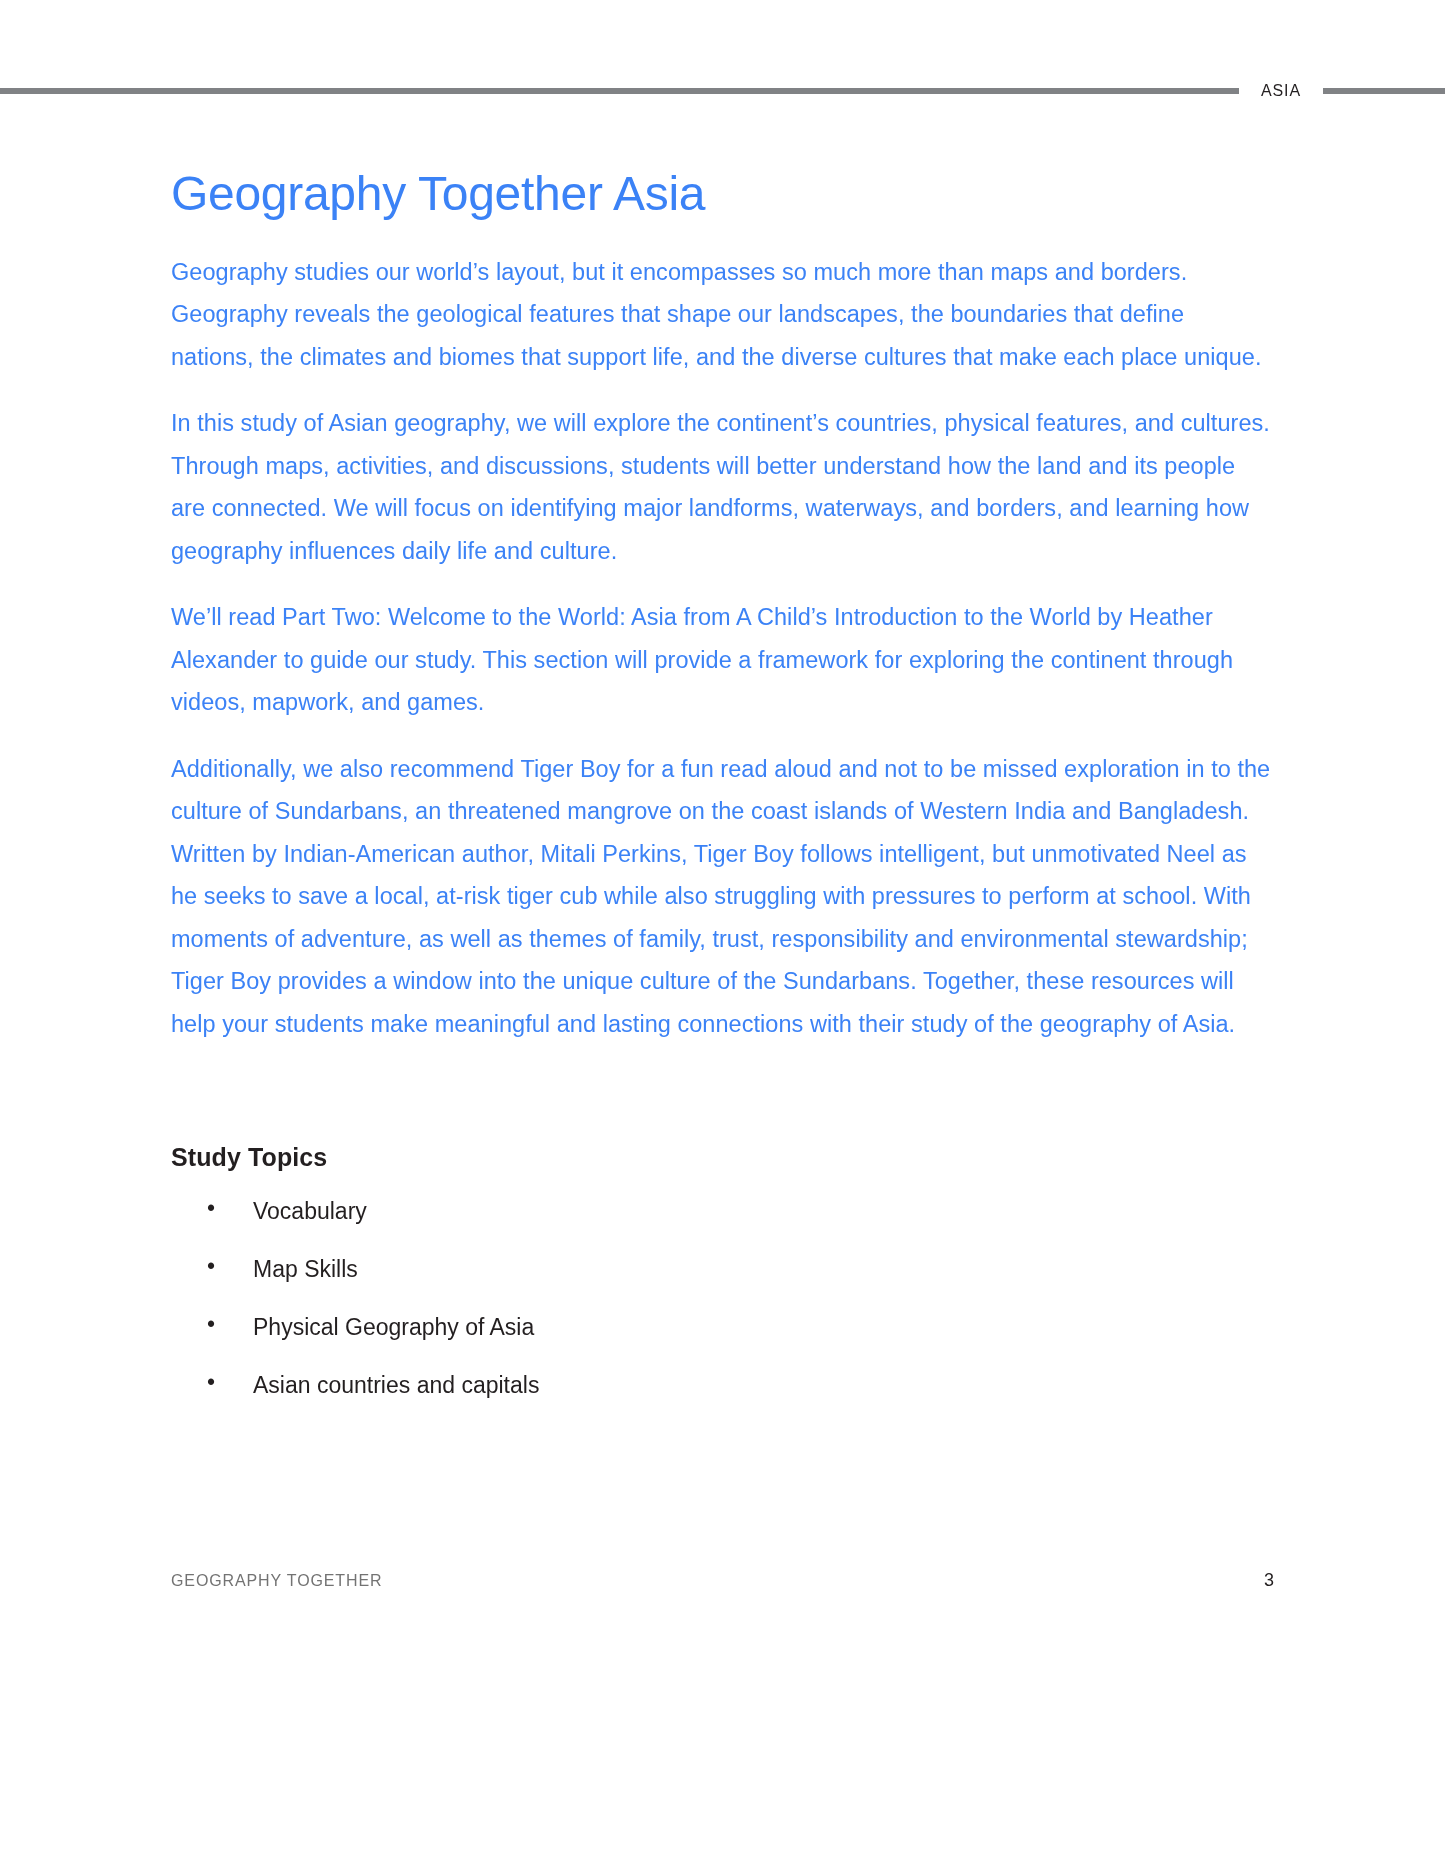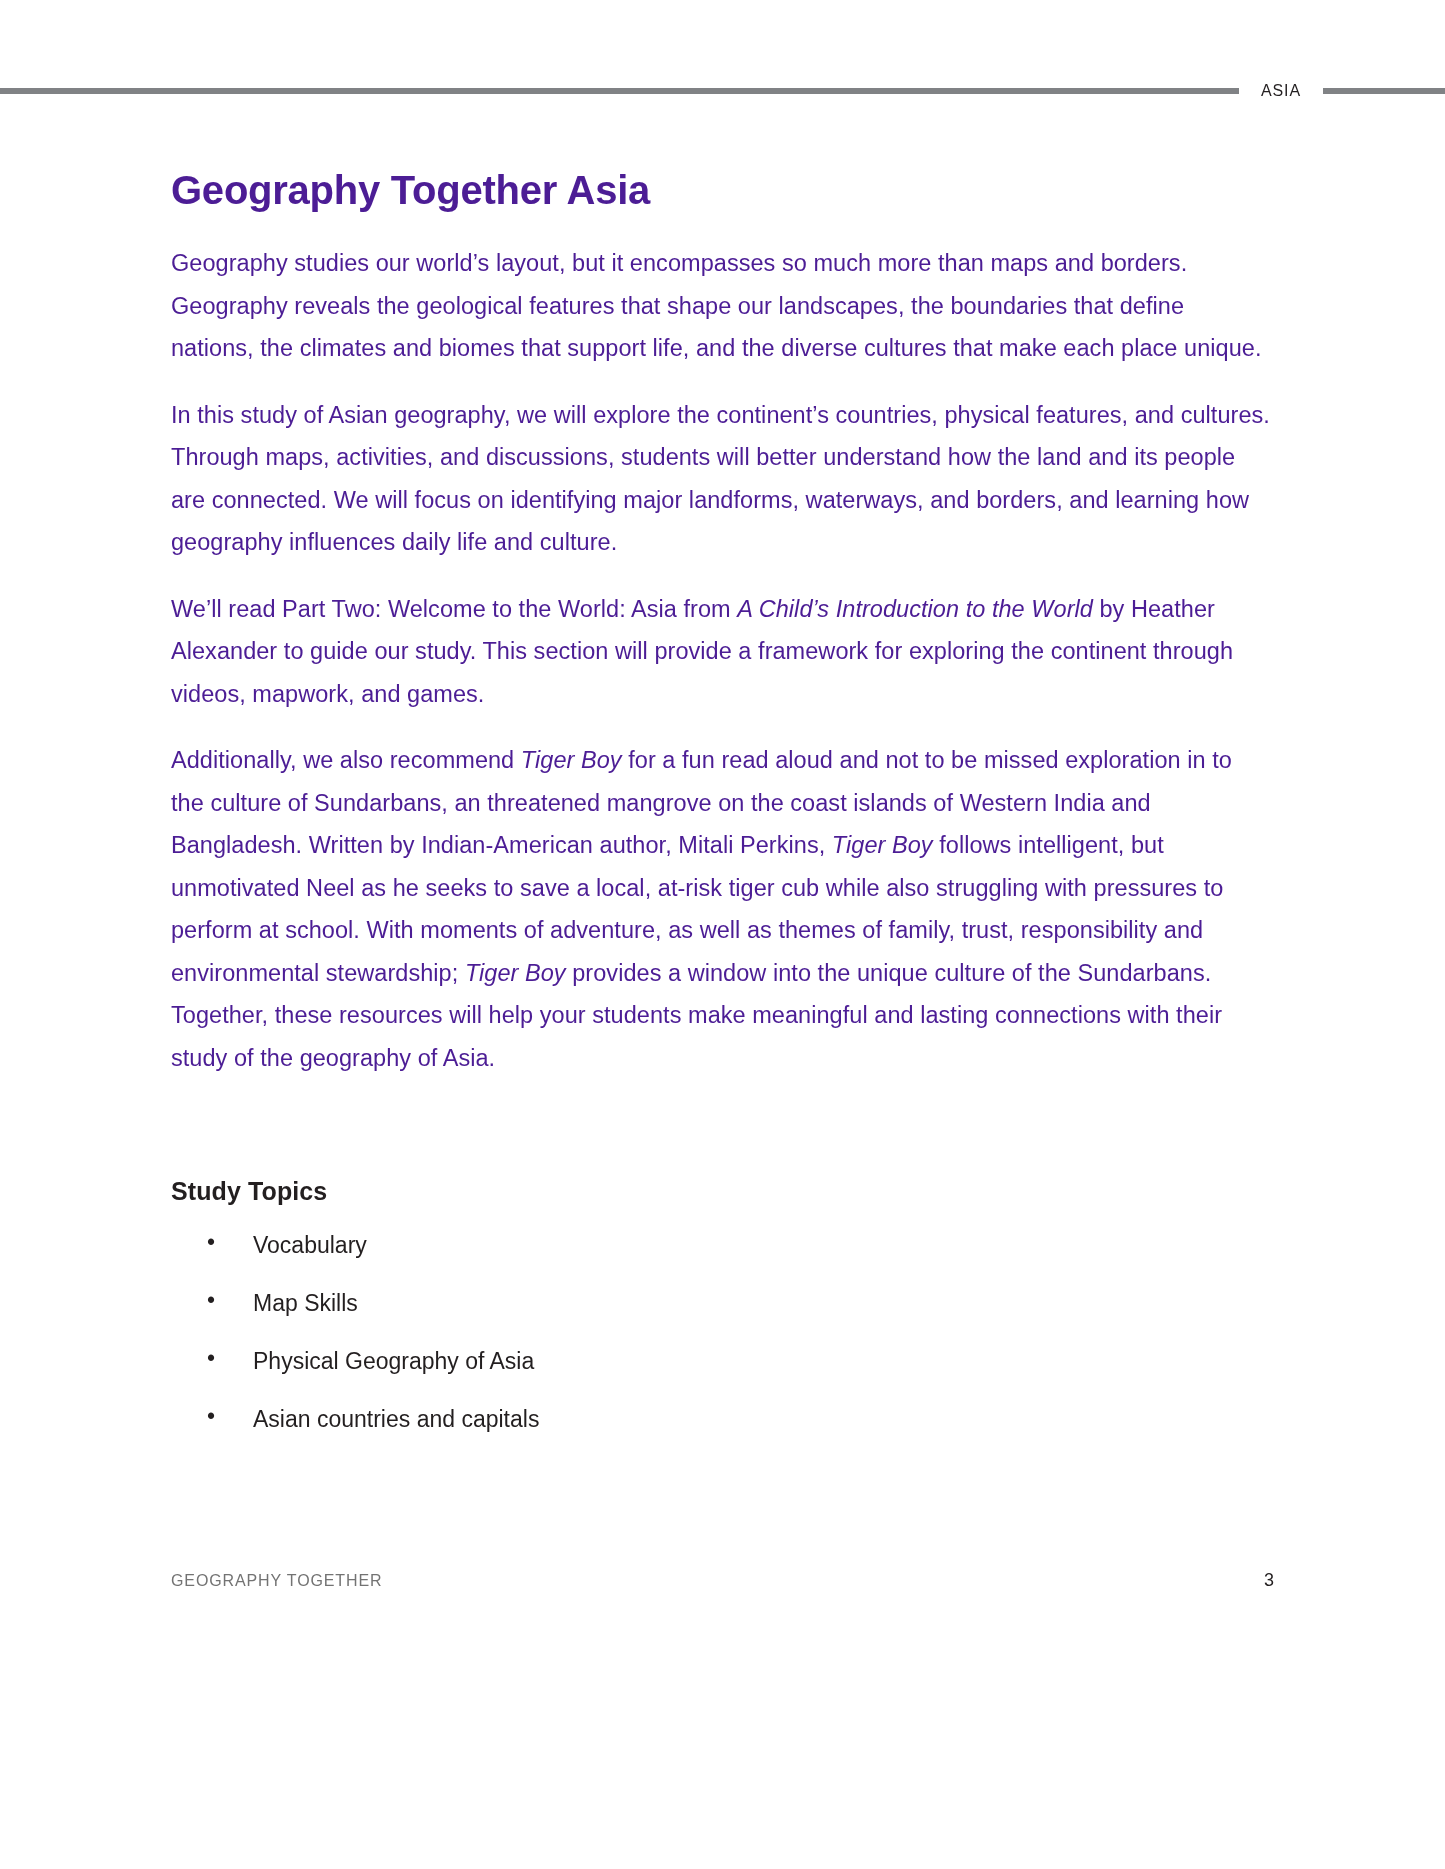--- a/index.html
+++ b/index.html
@@ -53,41 +53,40 @@
 
   
   .content {
     position: absolute;
     left: 171px;
     top: 168px;
     width: 1100px;
   }
 
   h1.doc-title {
-    font-size: 40px;
-    font-weight: bold;
+    font-size: 48px;
+    font-weight: normal;
     letter-spacing: -0.006em;
-    color: #4c1d95;
+    color: #3b82f6;
     margin: 0 0 30px 0;
     line-height: 1.1;
   }
 
   p.body-text {
     font-size: 23.5px;
     line-height: 42.5px;
-    color: #4c1d95;
+    color: #3b82f6;
     margin: 0 0 24px 0;
     letter-spacing: 0.002em;
     max-width: 1100px;
   }
   p.body-text.last-para {
     margin-bottom: 0;
   }
   .ital {
-    font-style: italic;
   }
 
   h2.section-heading {
     font-size: 25px;
     font-weight: bold;
     color: #231f20;
     margin: 98px 0 14px 0;
     letter-spacing: 0.004em;
   }
 

